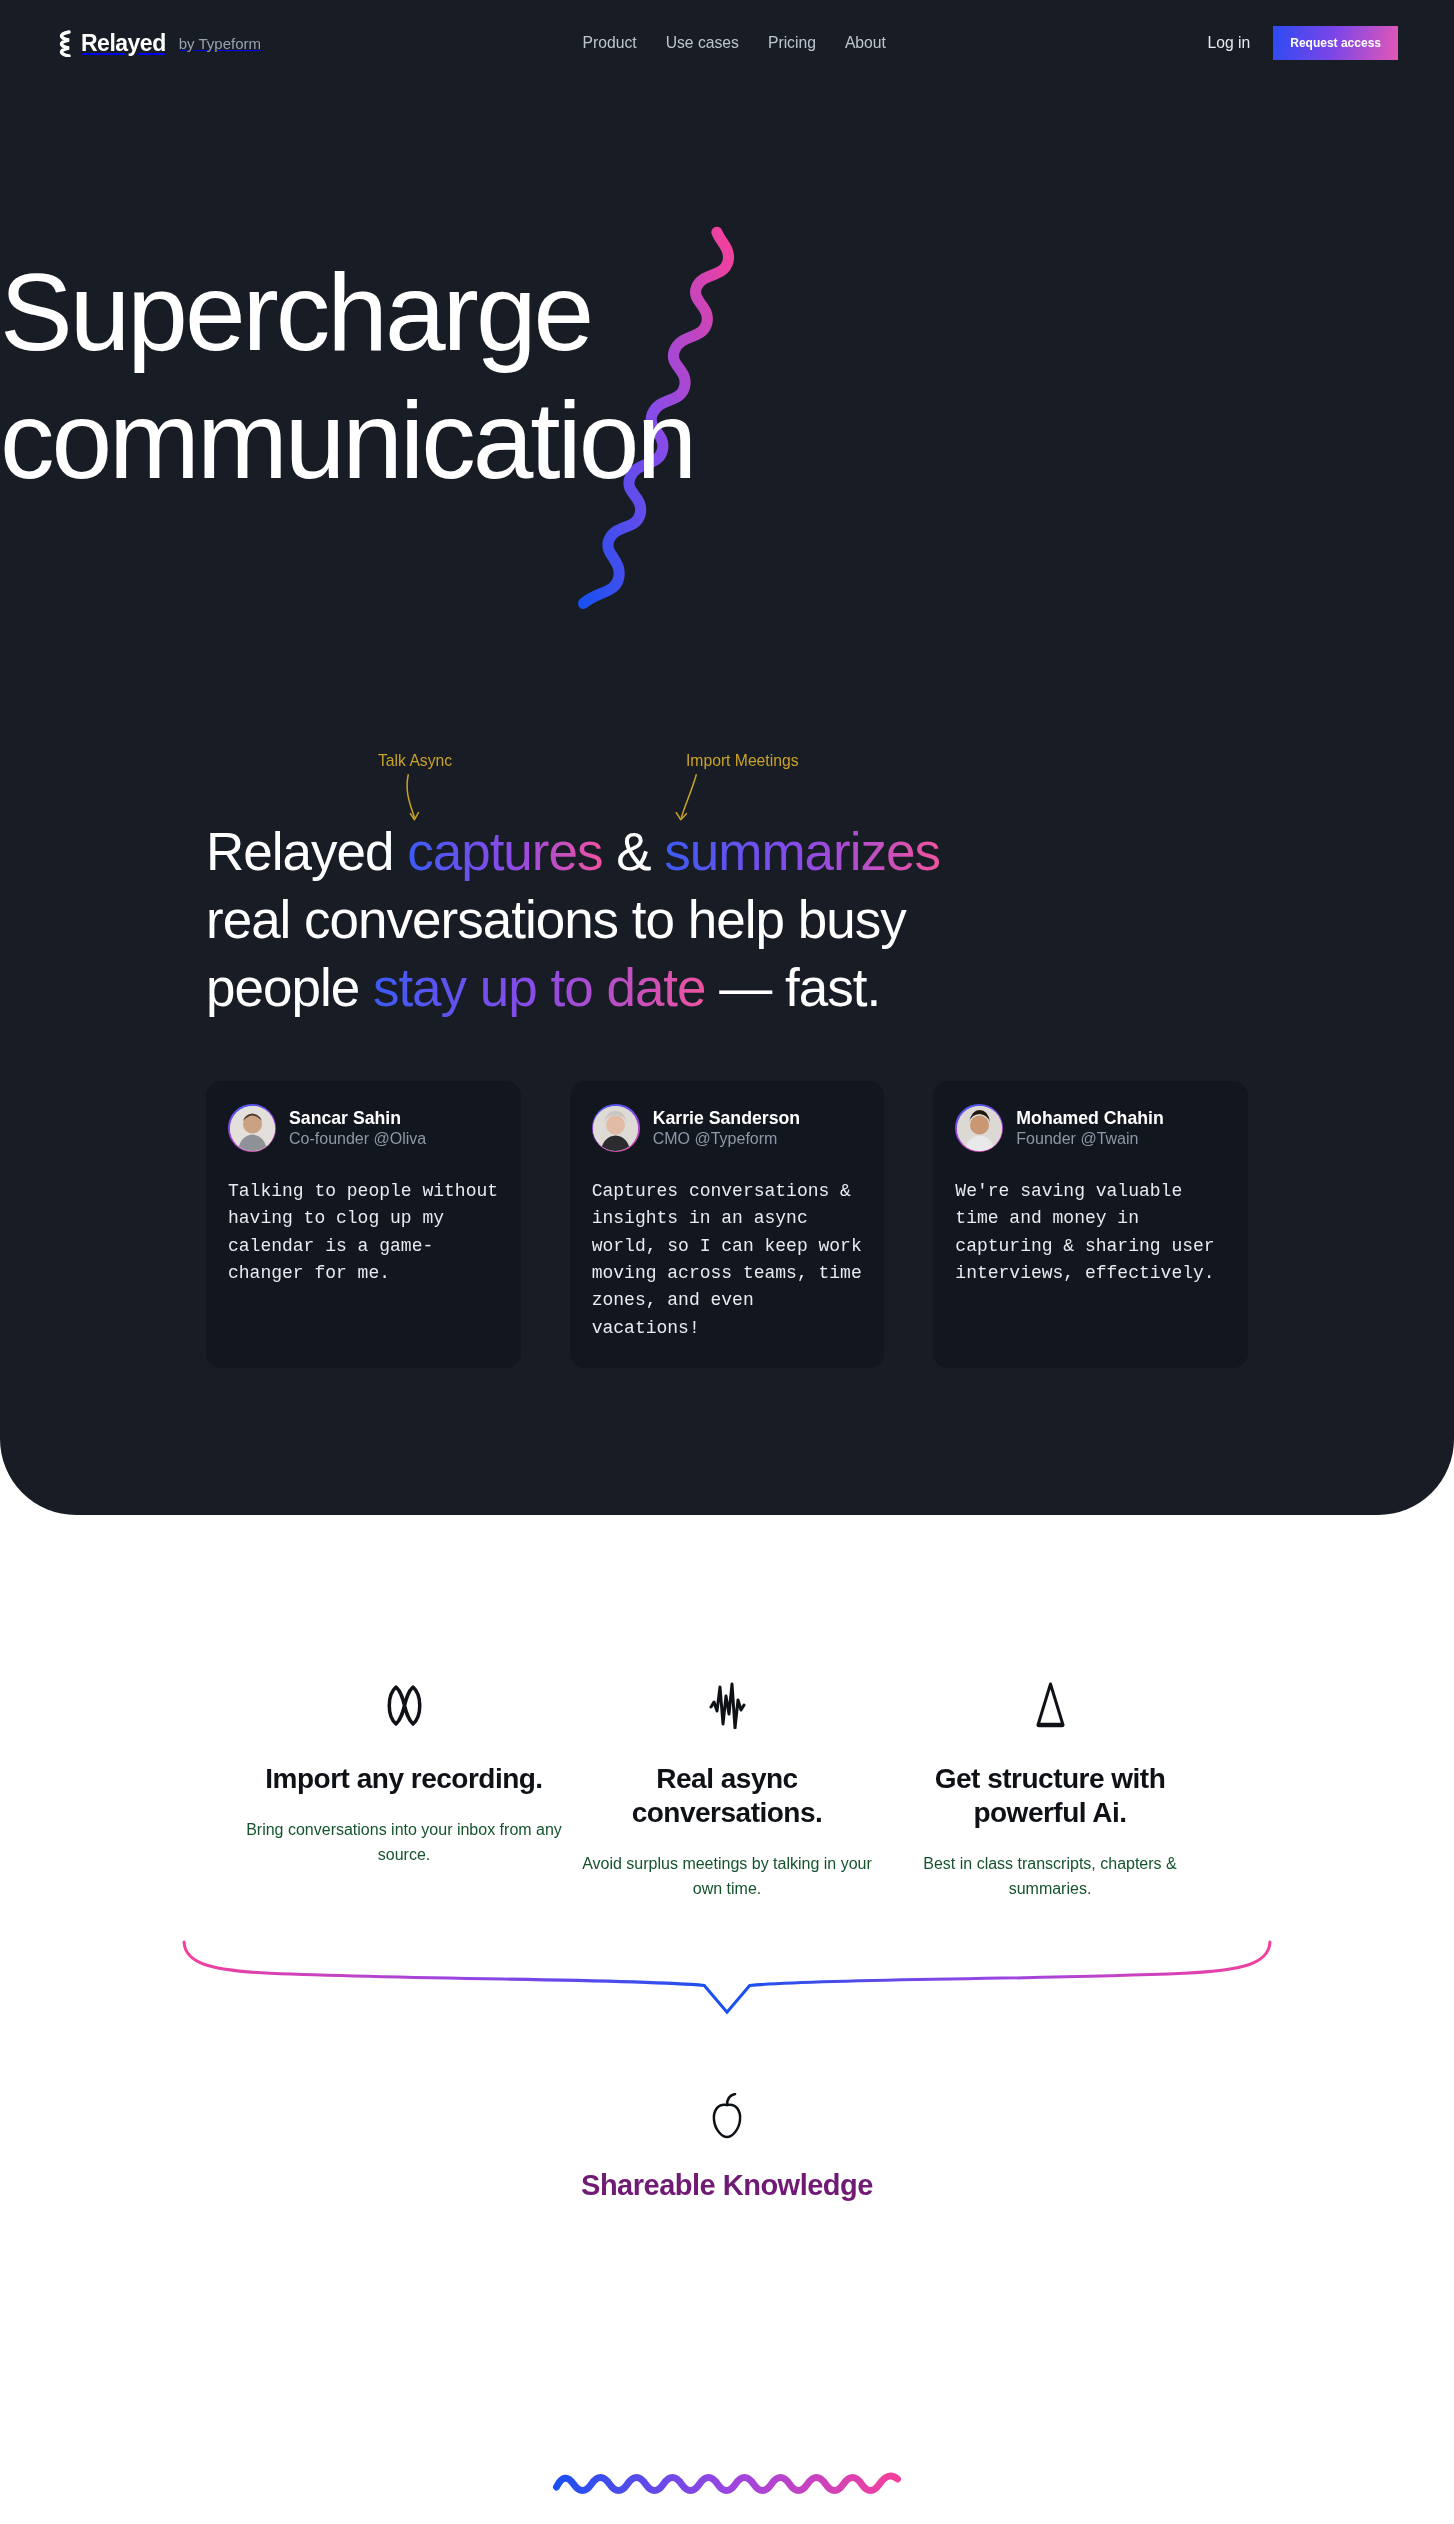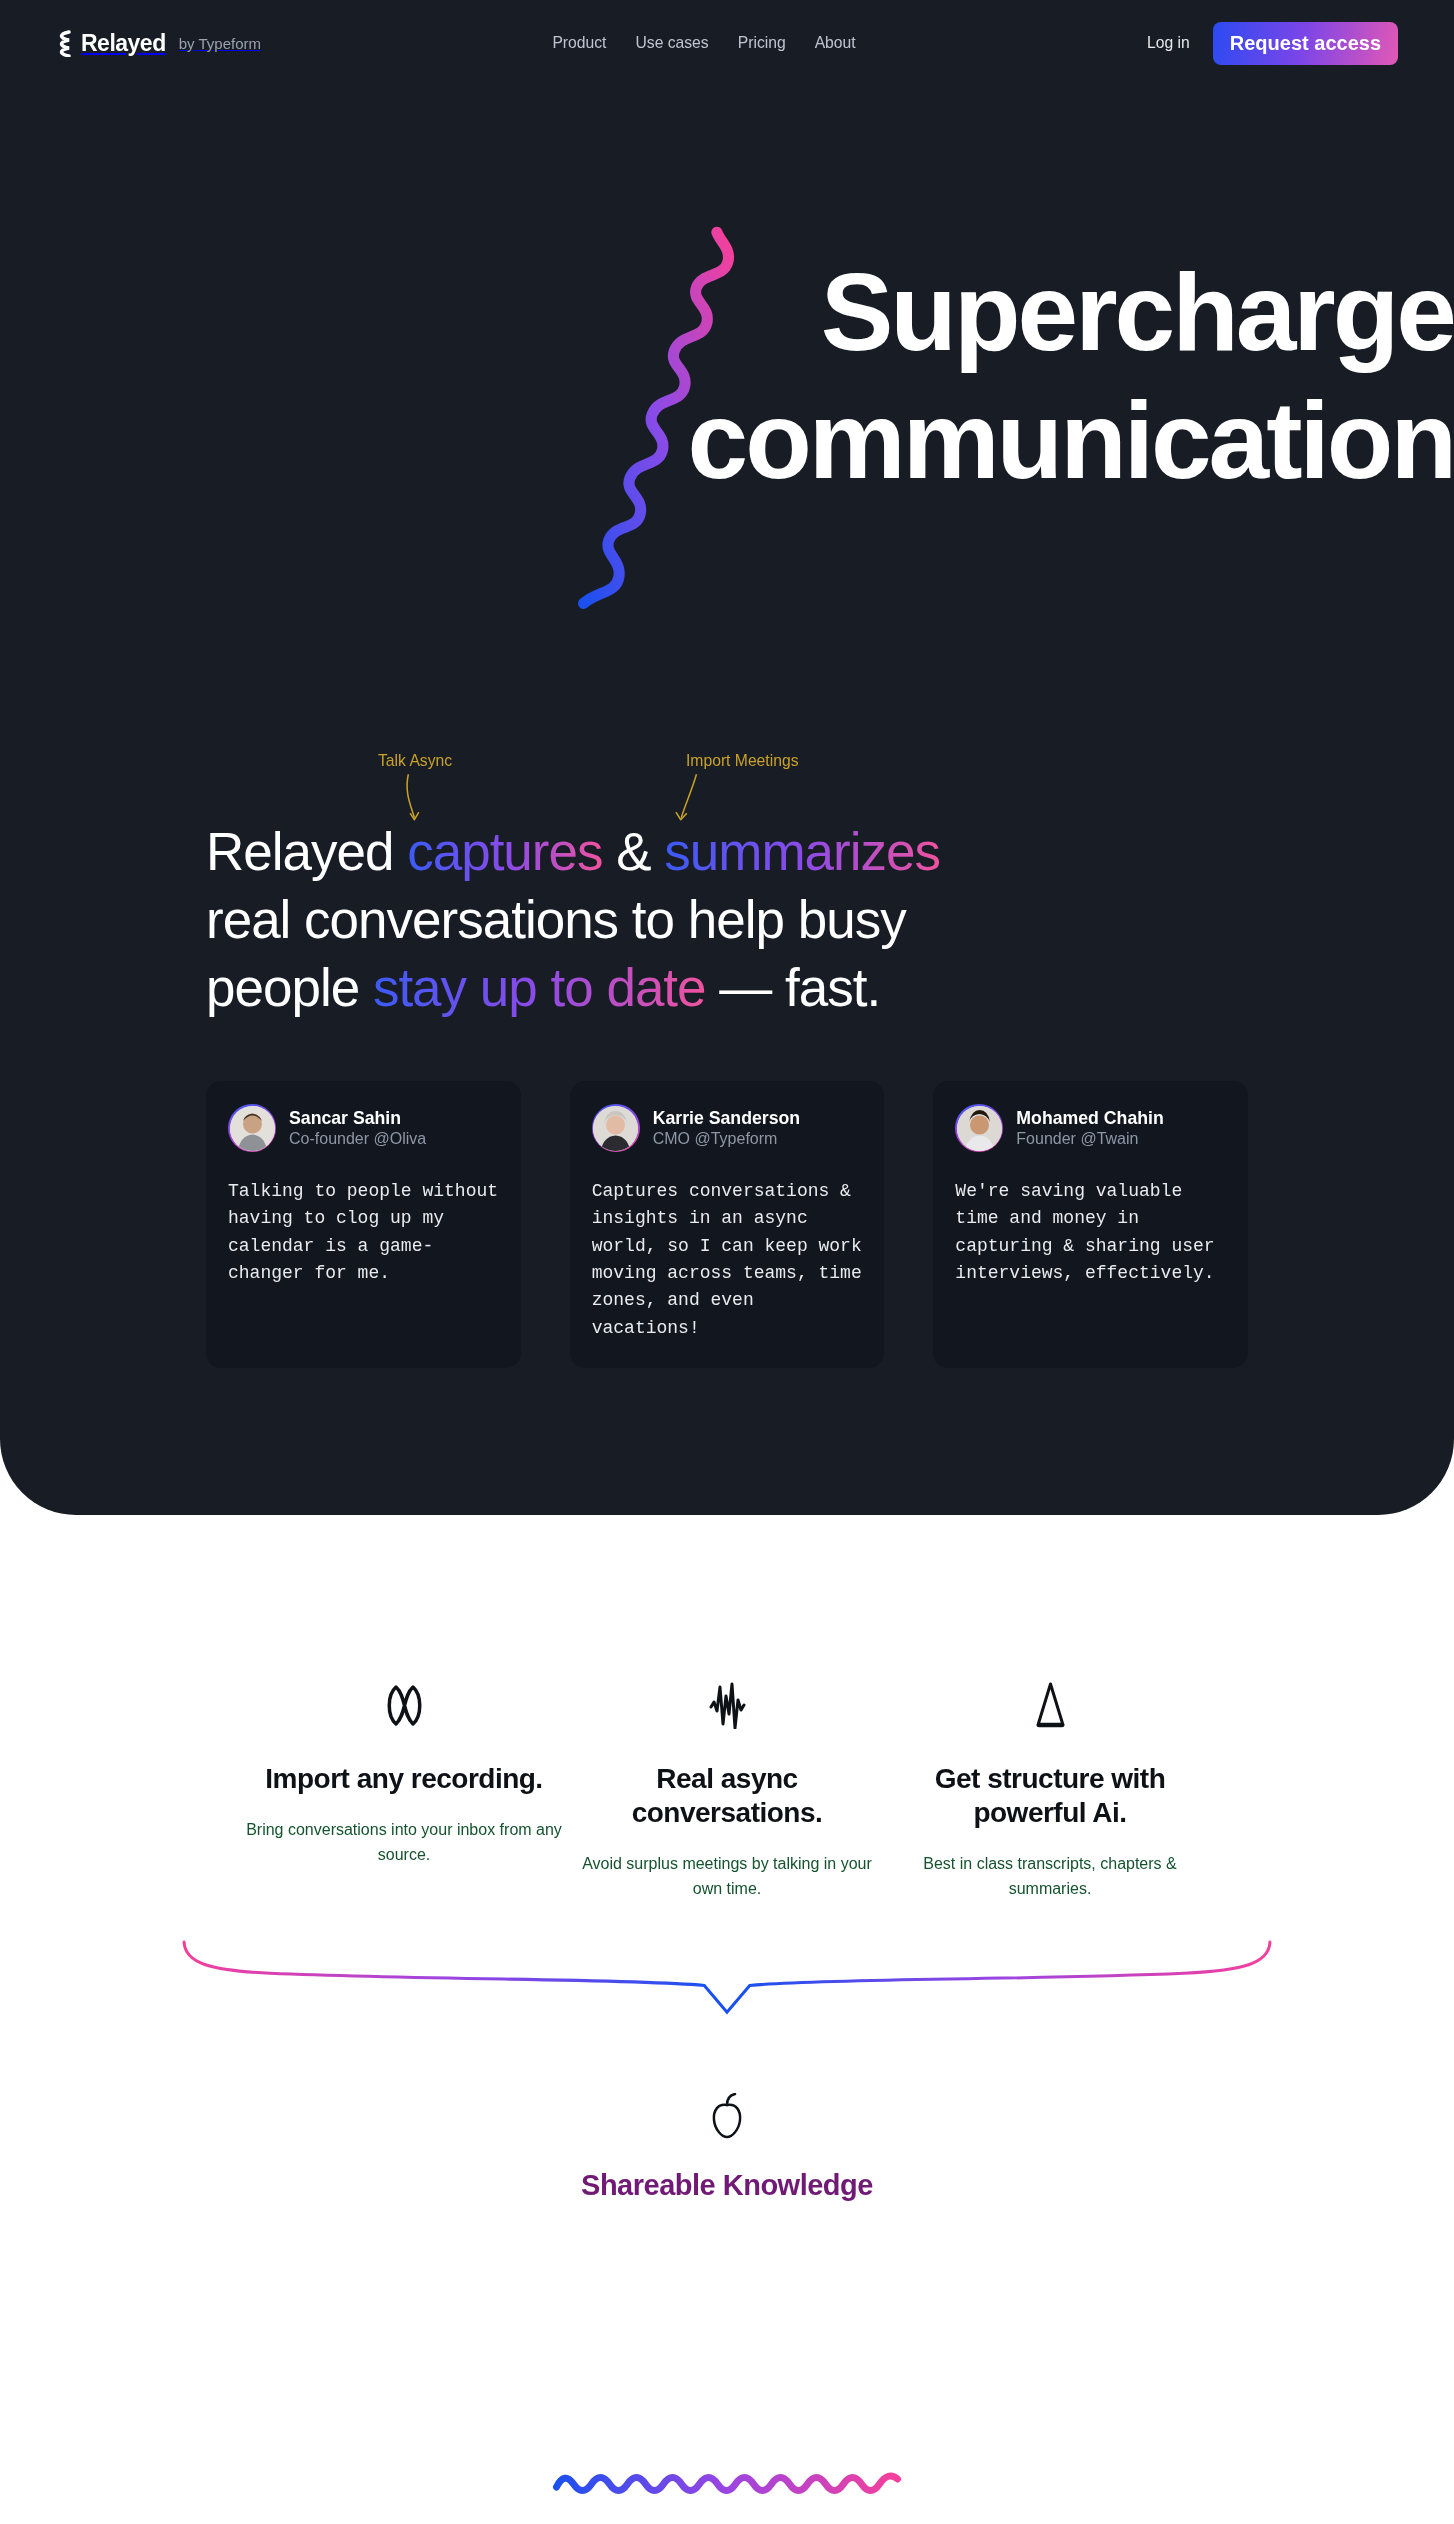--- a/index.html
+++ b/index.html
@@ -13,24 +13,24 @@
   
   .nav{position:absolute;top:0;left:0;width:1454px;height:86px;display:flex;align-items:center;padding:0 56px}
   .brand{display:flex;align-items:center;gap:8px}
   .brand-mark{width:17px;height:27px;flex:0 0 auto}
   .brand-name{color:#fff;font-size:23px;font-weight:700;letter-spacing:-0.5px}
   .brand-by{color:#9AA1AE;font-size:15px;margin-left:5px;font-weight:400}
   .nav-links{display:flex;gap:29px;margin:8px auto}
   .nav-link{color:#BFC5CF;font-size:15.7px;text-decoration:none;white-space:nowrap}
   .nav-right{display:flex;align-items:center;gap:23px}
   .login{color:#E8EAEE;font-size:15.7px;text-decoration:none;white-space:nowrap}
-  .btn-request{background:linear-gradient(100deg,#2B4BF2 0%,#7B45E8 48%,#E258B5 100%);color:#fff;font-size:20px;font-weight:700;border:none;border-radius:8px;padding:10px 17px;cursor:pointer;white-space:nowrap}
-
-  
-  .hero-title{position:absolute;top:258px;left:0;width:1454px;text-align:right;color:#fff;font-size:109px;line-height:1.0;font-weight:700;letter-spacing:-3px;z-index:3}
+  .btn-request{background:linear-gradient(100deg,#2B4BF2 0%,#7B45E8 48%,#E258B5 100%);color:#fff;font-size:12px;font-weight:700;border:none;border-radius:0;padding:10px 17px;cursor:pointer;white-space:nowrap}
+
+  
+  .hero-title{position:absolute;top:258px;left:0;width:1454px;text-align:left;color:#fff;font-size:109px;line-height:1.0;font-weight:400;letter-spacing:-3px;z-index:3}
   .hero-title .l2{display:block;margin-top:19px}
   .hero-squiggle{position:absolute;left:523px;top:217px;z-index:2}
 
   
   .sub-wrap{position:absolute;top:752px;left:206px;width:1042px;z-index:4}
   .annots{position:relative;height:66px}
   .annot{position:absolute;color:#C9A227;font-size:15.7px;white-space:nowrap}
   .annot.a1{left:172px;top:0}
   .annot.a2{left:480px;top:0}
   .annot-arrows{position:absolute;left:167px;top:19px}

